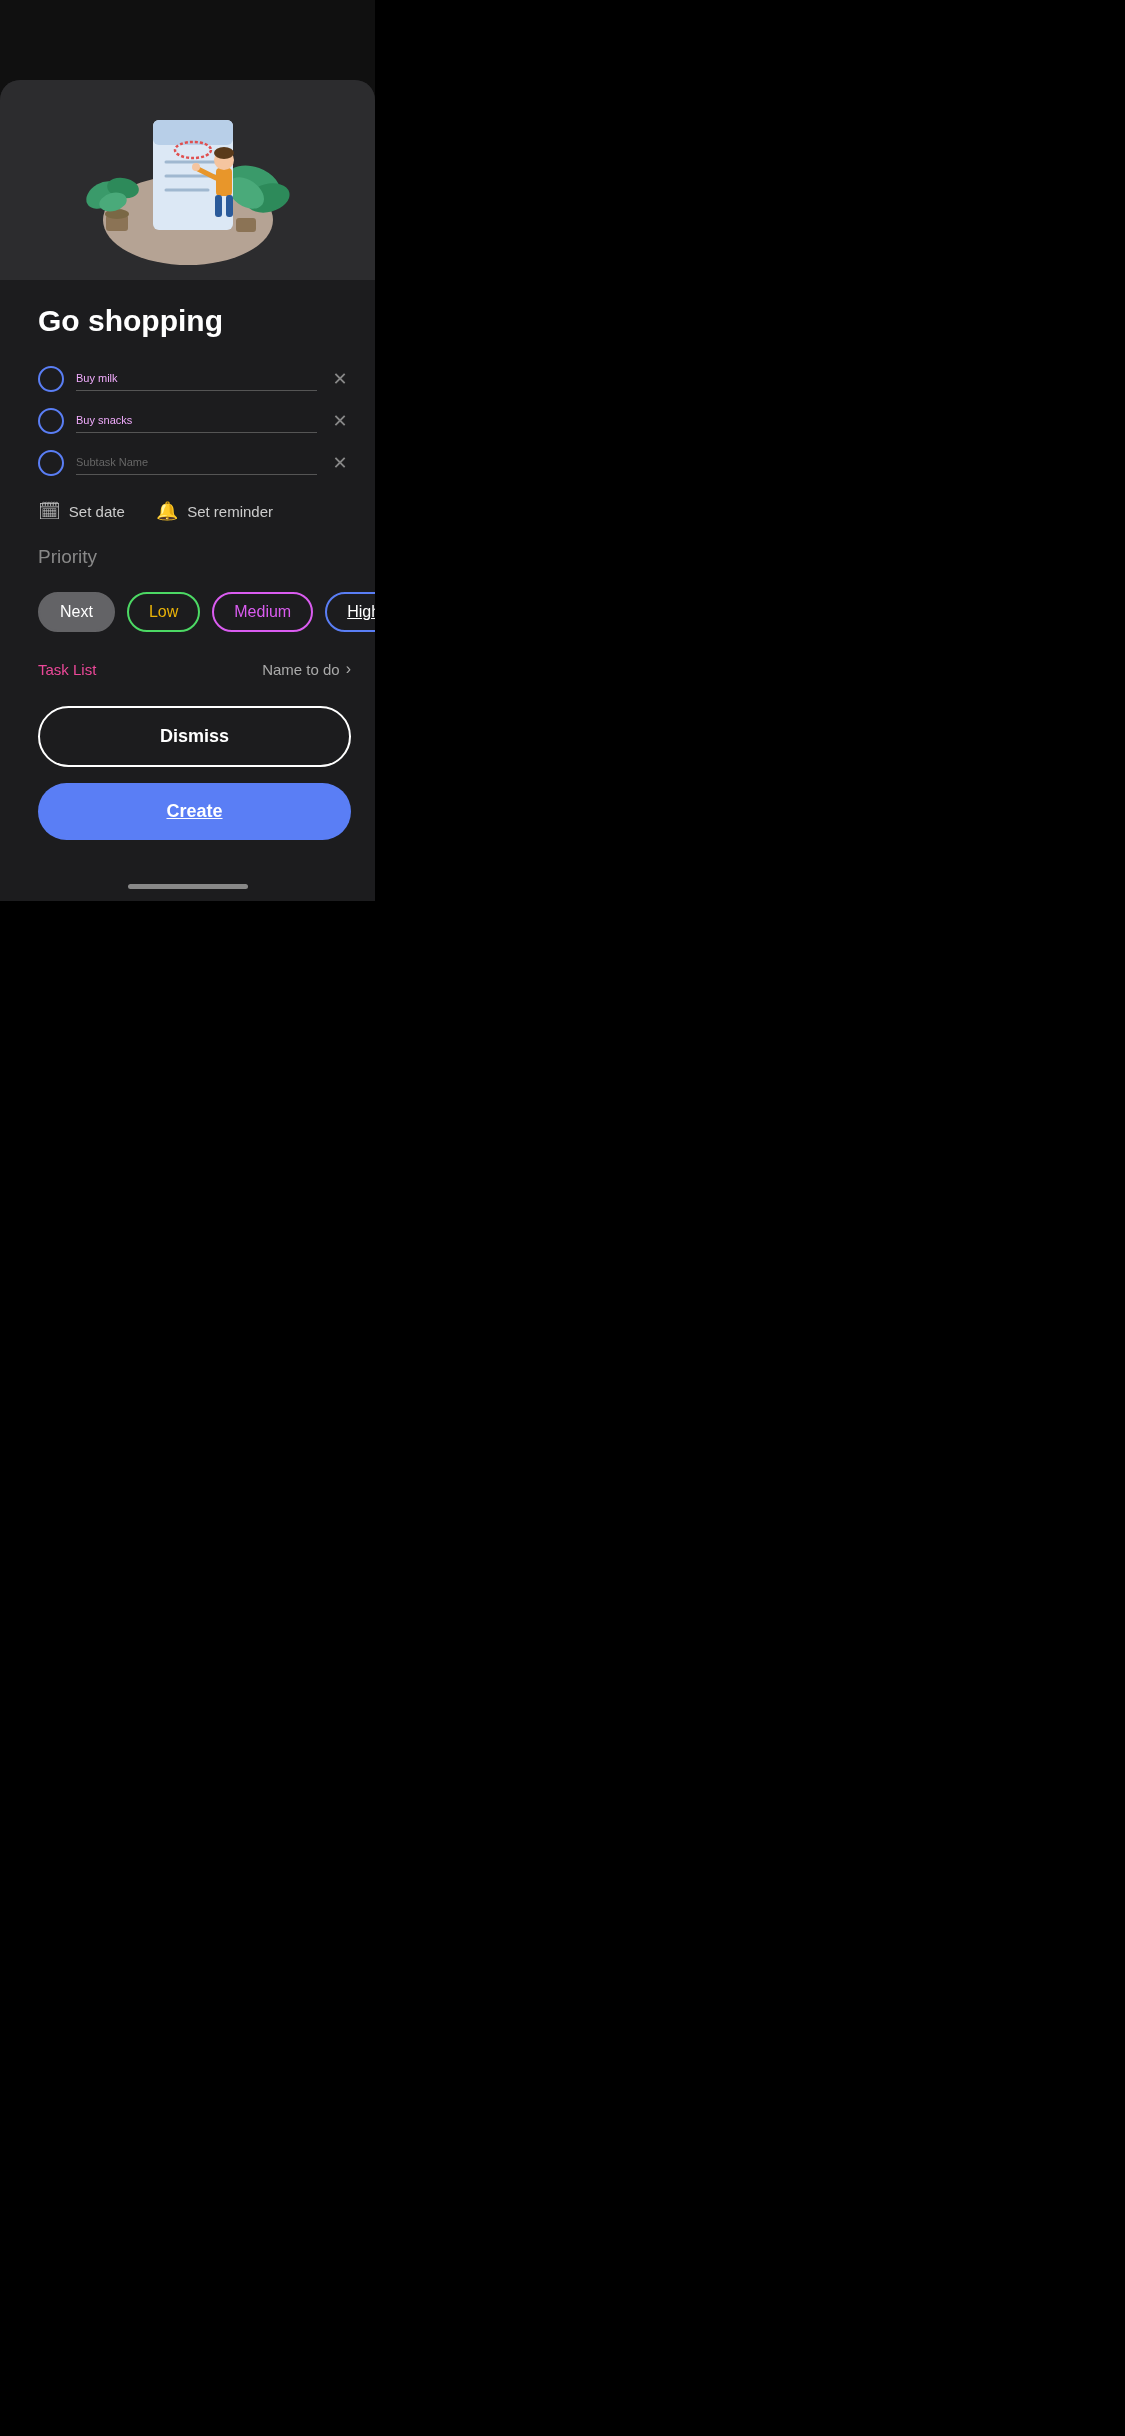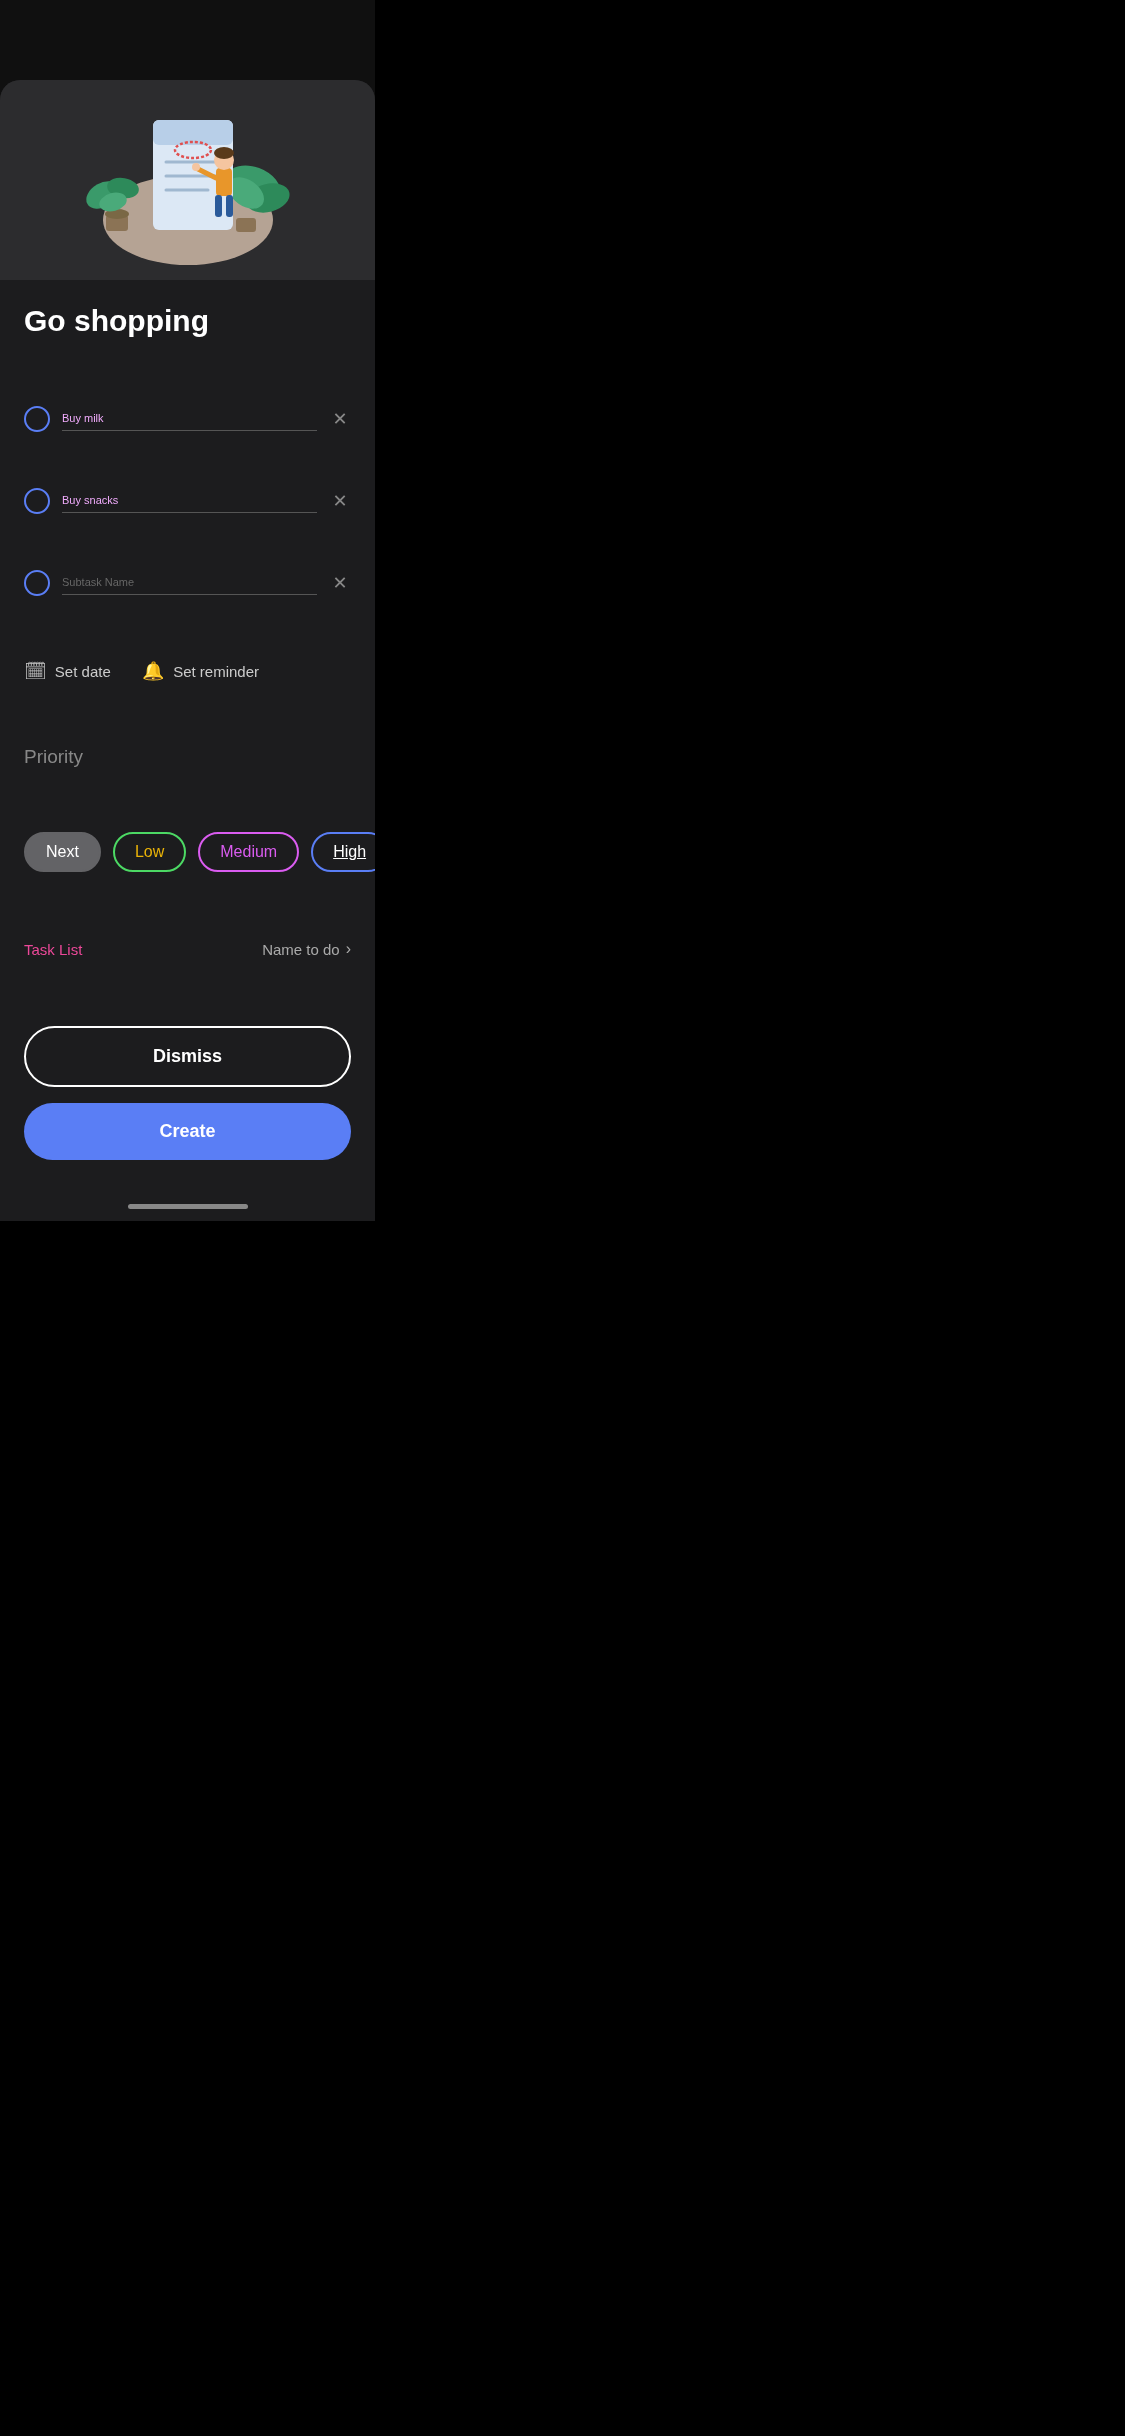--- a/index.html
+++ b/index.html
@@ -59,25 +59,24 @@
     }
 
     
     .illustration-area svg {
       width: 220px;
       height: 180px;
     }
 
     
     .content-area {
-      padding: 24px 24px 20px 24px;
-      flex: 1;
-      display: flex;
-      flex-direction: column;
-      gap: 40px;
+      padding: 24px 24px 20px 38px;
+      flex: 1;
+      display: flex;
+      flex-direction: column;
     }
 
     .task-title {
       font-size: 30px;
       font-weight: 700;
       color: #ffffff;
       margin-bottom: 28px;
     }
 
     
@@ -251,20 +250,21 @@
     .btn-create {
       flex: 1;
       padding: 18px;
       border-radius: 50px;
       background: #5a7ef5;
       border: none;
       color: #fff;
       font-size: 18px;
       font-weight: 600;
       cursor: pointer;
+      text-decoration: underline;
     }
 
     
     .home-indicator {
       width: 100%;
       display: flex;
       justify-content: center;
       padding: 8px 0 12px;
       background: #1c1c1e;
     }

